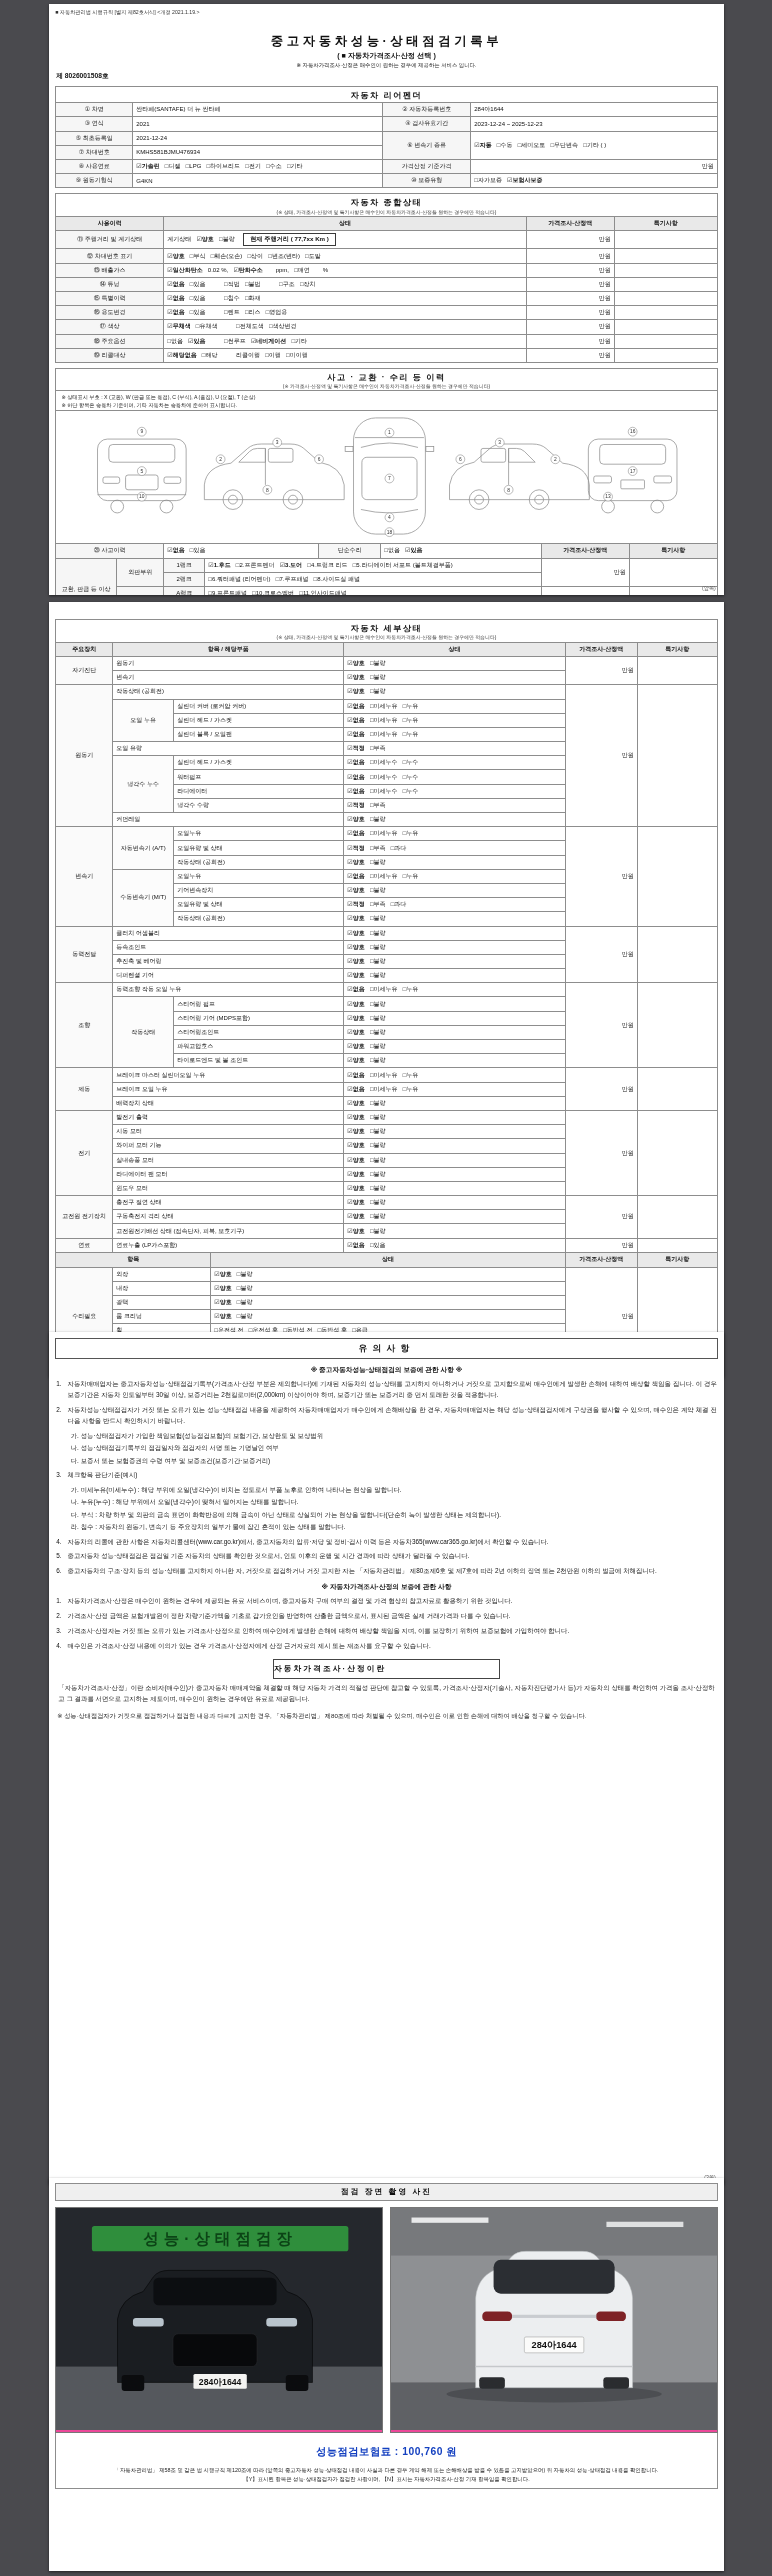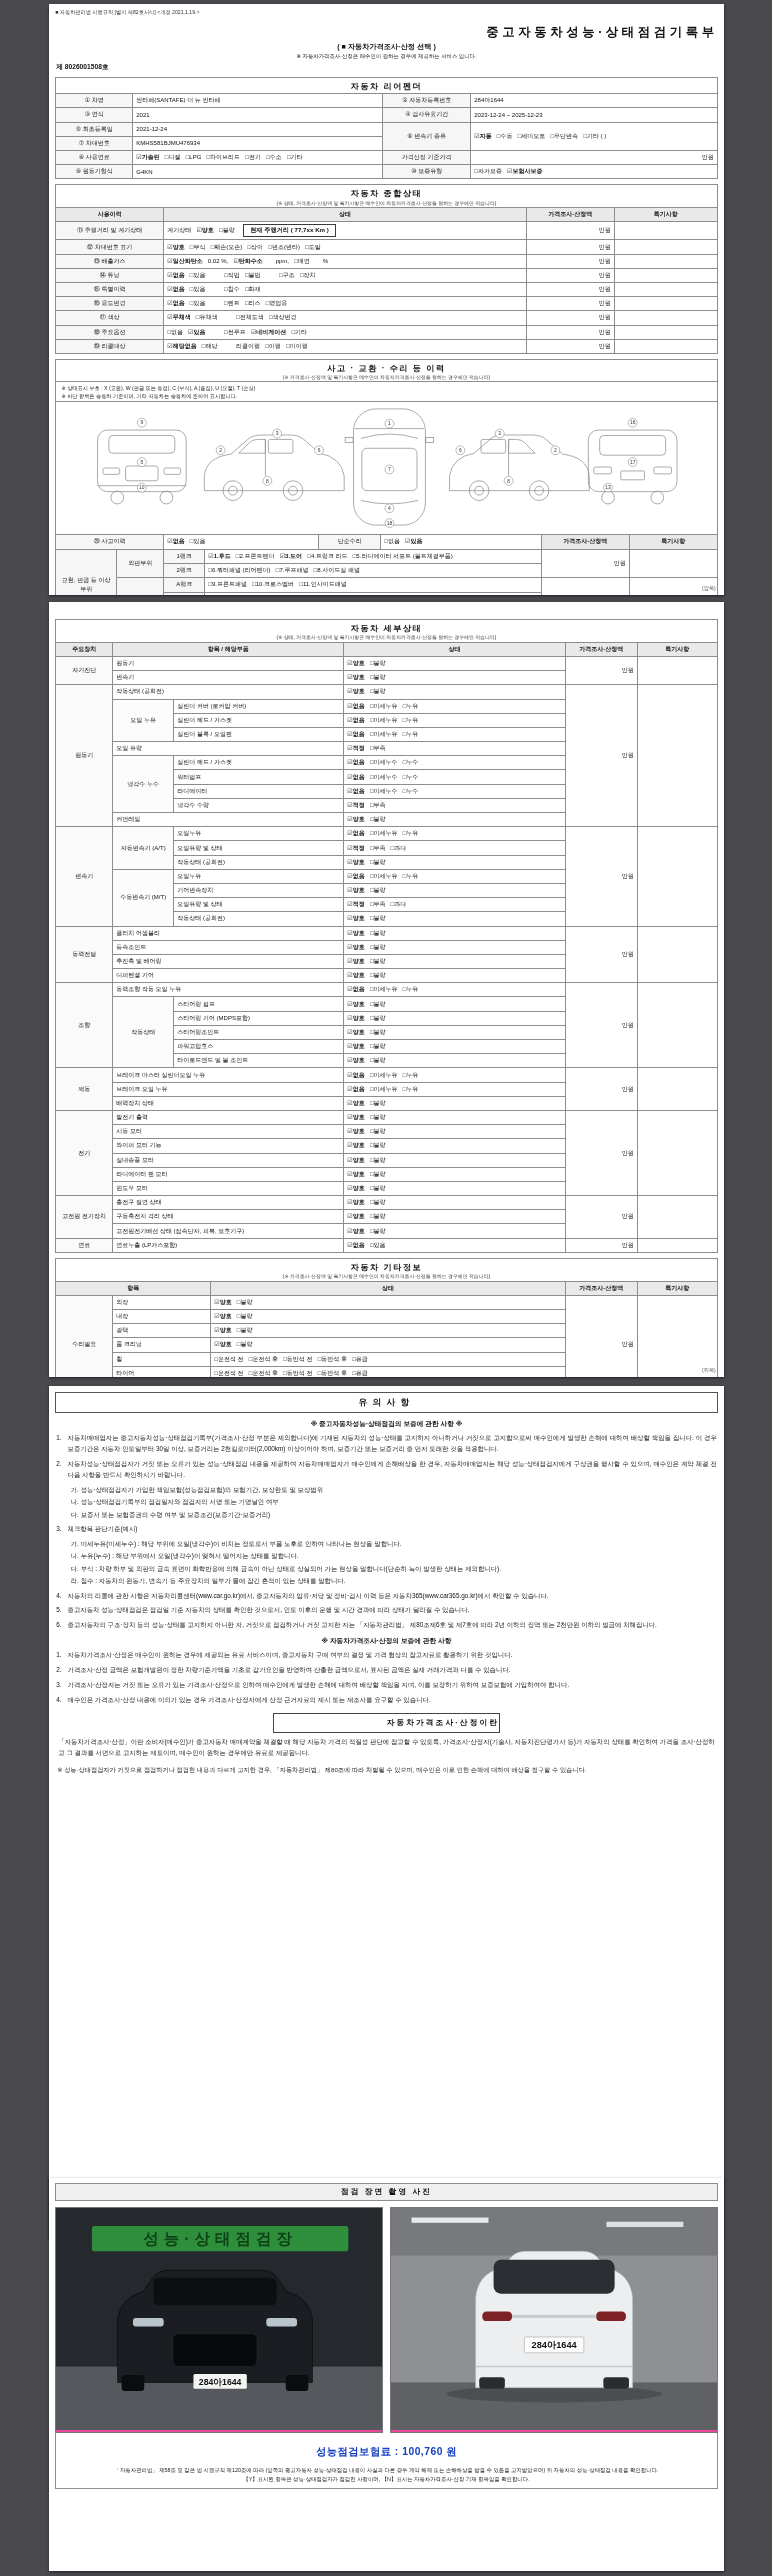--- a/index.html
+++ b/index.html
@@ -1,25 +1,25 @@
 <!DOCTYPE html>
 <html style="font-size:8.2px"><head>
 <meta charset="utf-8">
 <style>
   *{box-sizing:border-box;margin:0;padding:0}
   html,body{width:773px;height:2576px}
   body{position:relative;background:#4a4a4e;font-family:"Liberation Sans","DejaVu Sans",sans-serif;color:#111}
   .page{position:absolute;left:49px;width:675px;background:#fff;padding:5.2px 6.2px;box-shadow:0 0.5px 2.6px rgba(0,0,0,.55);overflow:hidden}
   #page1{top:4.1px;height:591px}
   #page2{top:602px;height:775px}
-  #page3{top:1386px;height:852px}
+  #page3{top:1332px;height:852px}
   #page4{top:2178px;height:393px}
   .tiny{font-size:5.2px;color:#333}
   .pmark{position:absolute;right:8.2px;bottom:3.1px;font-size:5.2px;color:#555}
-  .doc-title{text-align:right;font-size:12.4px;font-weight:bold;letter-spacing:3.6px;margin-top:8px}
+  .doc-title{text-align:center;font-size:12.4px;font-weight:bold;letter-spacing:3.6px;margin-top:17px}
   .doc-sub{text-align:center;font-size:7.2px;font-weight:bold;margin-top:1px}
   .doc-note{text-align:center;font-size:5.4px;color:#222;margin-top:1px}
   .doc-no{font-size:6.7px;font-weight:bold;margin:2.6px 0 1.5px 1px}
   table.tbl{border-collapse:collapse;width:100%;table-layout:fixed}
   table.tbl+table.tbl{margin-top:-0.5px}
   .tbl td,.tbl th{border:0.5px solid #8d8d8d;font-size:6px;padding:2.1px 3.1px;vertical-align:middle;word-break:keep-all}
   .tbl th{background:#e9e9e9;font-weight:bold;text-align:center}
   .lbl{background:#f6f6f6;text-align:center}
   .grp{background:#fafafa;text-align:center}
   .sub{background:#fcfcfc;text-align:center}
@@ -47,21 +47,21 @@
   .op-text{font-size:6px;line-height:1.5}
   .op-stars{color:#b03030;font-weight:bold;font-size:6px;margin-top:1px}
   
   .notice-title{border:0.8px solid #555;text-align:center;font-size:8.8px;font-weight:bold;letter-spacing:5.2px;padding:3.6px 0;margin:1px 0 6.2px}
   .n-sec{font-size:6.7px;font-weight:bold;text-align:center;margin:6.2px 0 3.1px}
   .n-wrap{font-size:6.4px;line-height:1.75;color:#111}
   .n-item{margin:3.6px 1px;display:flex}
   .n-no{flex:0 0 11.3px;text-align:left}
   .n-tx{flex:1;text-align:justify}
   .n-sub{margin:1px 1px 1px 15.5px;text-align:justify}
-  .n-box{width:227px;margin:8.2px auto 4.1px;border:0.8px solid #444;text-align:right;font-size:7.7px;font-weight:bold;padding:4.1px 0;letter-spacing:2.1px}
+  .n-box{width:227px;margin:8.2px auto 4.1px;border:0.8px solid #444;text-align:left;font-size:7.7px;font-weight:bold;padding:4.1px 0;letter-spacing:2.1px}
   .n-boxtext{font-size:6.4px;line-height:1.7;text-align:justify;margin:3.1px 3.1px 6.2px}
   .n-closing{font-size:6.2px;line-height:1.6;color:#222;margin:5.2px 2.1px 0}
   
   .photo-title{border:0.5px solid #8d8d8d;text-align:center;font-size:7.7px;font-weight:bold;letter-spacing:2.1px;padding:3.1px 0;background:#efefef}
   .photo-row{display:flex;gap:6.2px;margin-top:5.2px}
   .photo{flex:1;border:0.5px solid #777;background:#ec4899}
   
   .sign-box{border:0.5px solid #8d8d8d;border-top:none;padding:7.2px 5.2px 4.1px;text-align:center}
   .insurance{font-size:10.3px;font-weight:bold;color:#1440c0;margin:5.2px 0 8.2px;letter-spacing:0.5px}
   .sign-line{font-size:5.4px;color:#222;margin:1.5px 0}
@@ -576,24 +576,20 @@
         <tr>
           <td class="grp" rowspan="1">연료</td>
           <td class="item" colspan="2">연료누출 (LP가스포함)</td>
           <td class="status"><span class="opt on">☑없음</span><span class="opt">□있음</span></td>
           <td class="price" rowspan="1">만원</td>
           <td class="notec" rowspan="1"></td>
         </tr>
       </tbody>
   </table>
 
-  <div class="sec-title">
-    <b>자동차 기타정보</b>
-    <span class="note">(※ 가격조사·산정액 및 특기사항은 매수인이 자동차가격조사·산정을 원하는 경우에만 적습니다)</span>
-  </div>
   <table class="tbl">
     <colgroup>
         <col style="width:57px">
         <col style="width:98px">
         <col>
         <col style="width:72px">
         <col style="width:80px">
       </colgroup>
     <thead>
       <tr>

